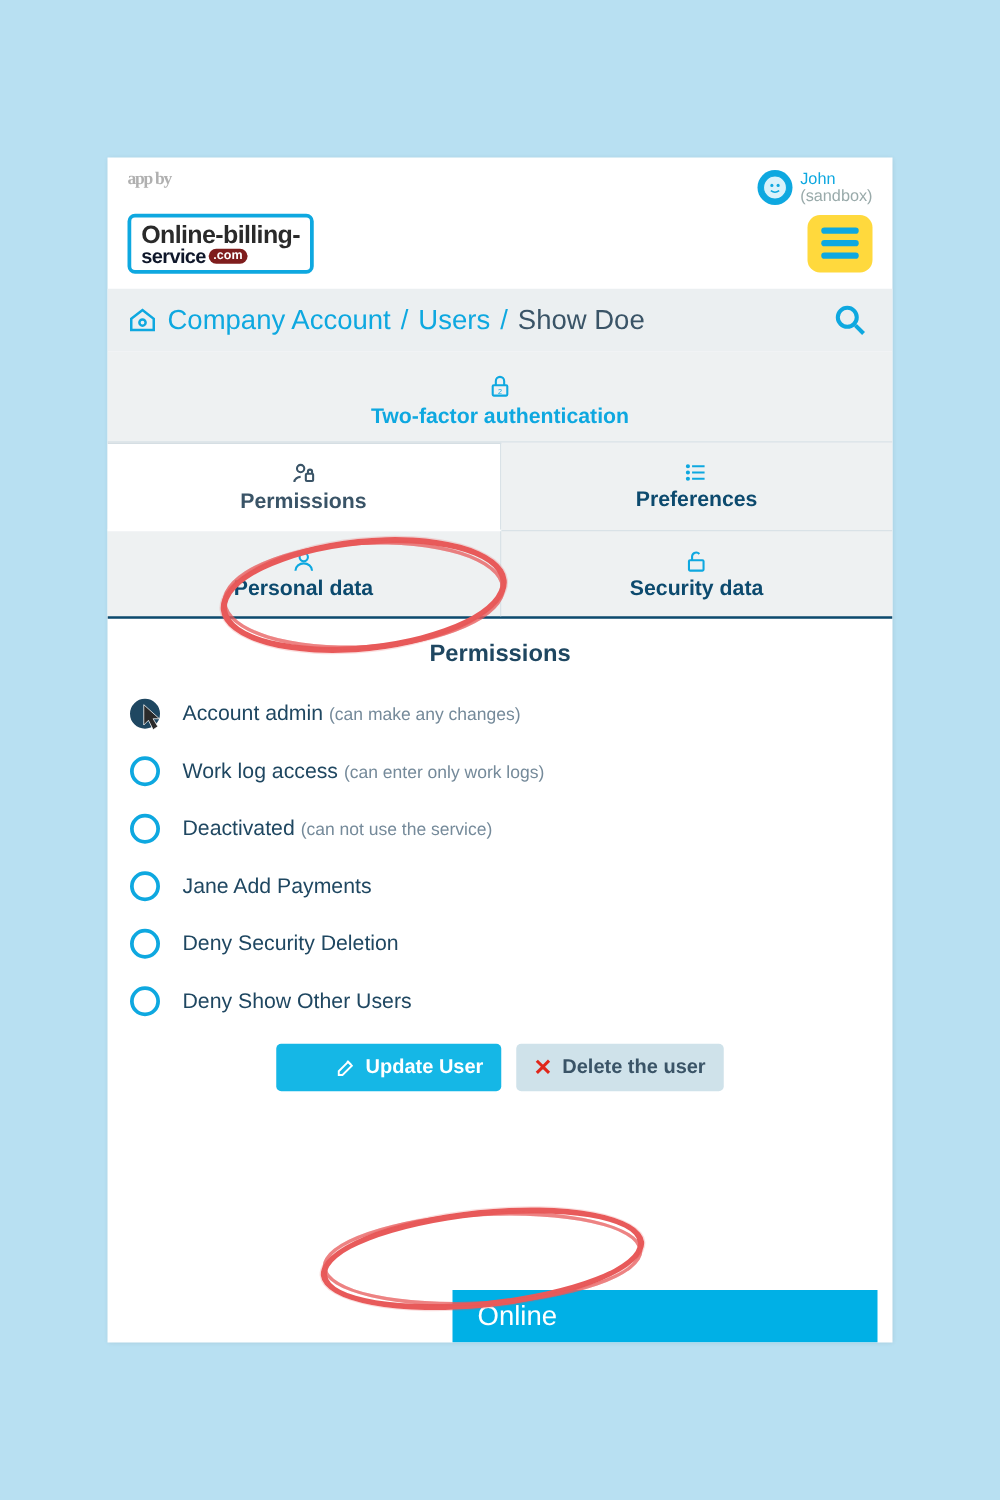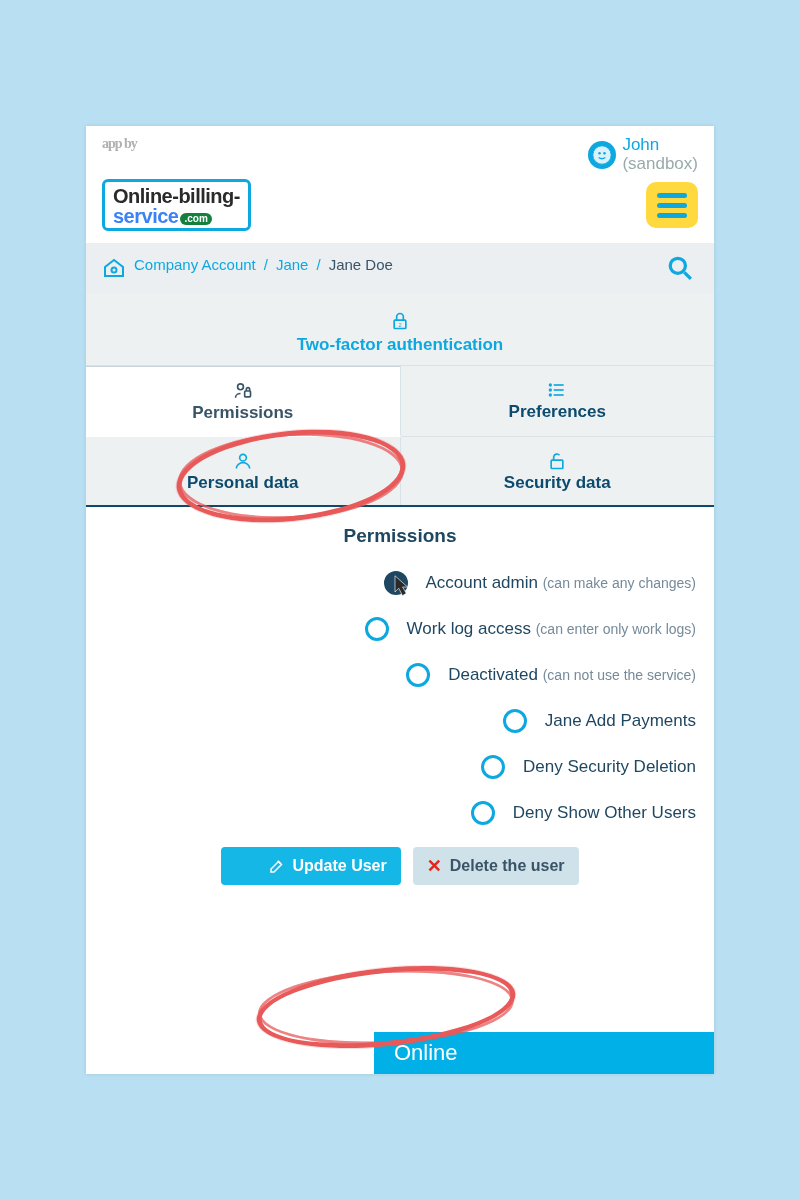--- a/index.html
+++ b/index.html
@@ -17,49 +17,49 @@
     height: 948px;
     background: #fff;
     position: relative;
     overflow: hidden;
     box-shadow: 0 0 4px rgba(0,0,0,.1);
   }
   
   .header { padding: 10px 16px 0 16px; }
   .header-top { display:flex; justify-content:space-between; align-items:flex-start; }
   .appby { font-family: "Comic Sans MS", cursive; font-size:14px; color:#b0b0b0; font-weight:bold; letter-spacing:-1px; }
-  .user-block { display:flex; align-items:center; gap:6px; color:#0ea8e0; font-size:17px; }
+  .user-block { display:flex; align-items:center; gap:6px; color:#0ea8e0; font-size:13px; }
   .avatar { width:28px; height:28px; border-radius:50%; background:#0ea8e0; display:flex; align-items:center; justify-content:center; }
   .avatar svg { width:20px; height:20px; }
   .user-lines { line-height:1.1; }
   .user-lines .suffix { color:#9aa; }
   .logo-row { display:flex; justify-content:space-between; align-items:center; margin-top:6px; }
   .logo-box {
     border: 3px solid #0ea8e0;
     border-radius: 6px;
     padding: 4px 8px 2px 8px;
     display:inline-block;
     line-height:1;
     font-family: Arial, sans-serif;
   }
   .logo-box .l1 { font-size:20px; font-weight:900; color:#2a2a2a; letter-spacing:-0.5px; }
-  .logo-box .l2 { font-size:20px; font-weight:900; color:#3b82f6; letter-spacing:-0.5px; }
-  .logo-com { display:inline-block; background:#15803d; color:#fff; font-size:10px; font-weight:bold; padding:1px 4px; border-radius:6px; vertical-align:middle; margin-left:2px;}
+  .logo-box .l2 { font-size:16px; font-weight:900; color:#0f172a; letter-spacing:-0.5px; }
+  .logo-com { display:inline-block; background:#7f1d1d; color:#fff; font-size:10px; font-weight:bold; padding:1px 4px; border-radius:6px; vertical-align:middle; margin-left:2px;}
   .hamburger {
     width:52px; height:46px; background:#ffd93d; border-radius:10px;
     display:flex; flex-direction:column; justify-content:center; align-items:center; gap:5px;
     cursor:pointer;
   }
   .hamburger span { display:block; width:30px; height:5px; background:#0ea8e0; border-radius:3px; }
   
   .breadcrumb-bar {
     background:#ebeff1; margin-top:12px; height:50px;
     display:flex; align-items:center; justify-content:space-between; padding:0 16px;
   }
-  .breadcrumb { display:flex; align-items:flex-start; gap:8px; font-size:15px; }
+  .breadcrumb { display:flex; align-items:center; gap:8px; font-size:22px; }
   .breadcrumb .home-ico { color:#0ea8e0; }
   .breadcrumb a { color:#0ea8e0; text-decoration:none; }
   .breadcrumb .sep { color:#0ea8e0; }
   .breadcrumb .cur { color:#3a5467; }
   .search-btn { width:36px; height:36px; display:flex; align-items:center; justify-content:center; cursor:pointer; }
   
   .tab-area { background:#eef1f2; }
   .tab-top-single {
     text-align:center; padding:18px 0 10px;
   }
@@ -73,21 +73,21 @@
   }
   .tab:last-child { border-right:none; }
   .tab.active { background:#fff; color:#3a5467; border-top:1px solid #c7d3da; border-bottom:2px solid #fff; margin-bottom:-1px; }
   .tab .ico { color:#0ea8e0; margin-bottom:2px; }
   .tab.active .ico { color:#3a5467; }
   .tab-bottom-border { border-bottom:2px solid #0c4a6e; }
   
   .panel { padding: 18px 18px 0 18px; }
   .panel h2 { text-align:center; color:#1f4761; font-size:19px; font-weight:700; margin-bottom:24px; }
   .perm-list { display:flex; flex-direction:column; gap:22px; }
-  .perm-item { display:flex; align-items:center; gap:18px;justify-content:flex-end; }
+  .perm-item { display:flex; align-items:center; gap:18px; }
   .radio {
     width:24px; height:24px; border:3.5px solid #0ea8e0; border-radius:50%;
     flex-shrink:0; cursor:pointer; position:relative;
   }
   .radio.selected {
     border:3.5px solid #1f4761;
     background:#1f4761;
   }
   .pointer-cursor {
     position:absolute; left:-2px; top:-2px; width:30px; height:30px;
@@ -98,21 +98,21 @@
   .button-row { display:flex; justify-content:center; gap:12px; margin-top:22px; padding-bottom:8px; }
   .btn {
     display:inline-flex; align-items:center; gap:6px;
     font-size:16px; font-weight:600; padding:8px 14px; border-radius:4px; border:none; cursor:pointer;
   }
   .btn-primary { background:#15b7e6; color:#fff;padding-left:47px; }
   .btn-secondary { background:#cfe2ea; color:#3a5467; }
   .btn-secondary .x { color:#e0271b; font-size:18px; font-weight:bold; margin-right:2px; }
   
   .online-bar {
-    position:absolute; bottom:0; right:0; height:42px; width:340px;
+    position:absolute; bottom:0; right:12px; height:42px; width:340px;
     background:#00b0e6; color:#fff; font-size:22px; display:flex; align-items:center; padding-left:20px;
   }
   
   .circle-annot {
     position:absolute; border:5px solid #e85a5a; border-radius:50%;
     pointer-events:none;
     transform:rotate(-6deg);
     box-shadow: 0 0 0 1px rgba(232,90,90,0.2);
   }
   .circle-annot::before, .circle-annot::after {
@@ -165,23 +165,23 @@
   <div class="breadcrumb-bar">
     <div class="breadcrumb">
       <span class="home-ico">
         <svg width="24" height="24" viewBox="0 0 24 24" fill="none" stroke="#0ea8e0" stroke-width="2">
           <path d="M3 11 L12 4 L21 11 V20 H3 Z"></path>
             <circle cx="12" cy="14" r="2.5"></circle>
         </svg>
       </span>
       <a href="#">Company Account</a>
       <span class="sep">/</span>
-      <a href="#">Jane</a>
+      <a href="#">Users</a>
       <span class="sep">/</span>
-      <span class="cur">Jane Doe</span>
+      <span class="cur">Show Doe</span>
     </div>
     <div class="search-btn">
       <svg width="26" height="26" viewBox="0 0 24 24" fill="none" stroke="#0ea8e0" stroke-width="3">
         <circle cx="10" cy="10" r="7"></circle>
           <line x1="16" y1="16" x2="22" y2="22"></line>
       </svg>
     </div>
   </div>
 
   <div class="tab-area">

